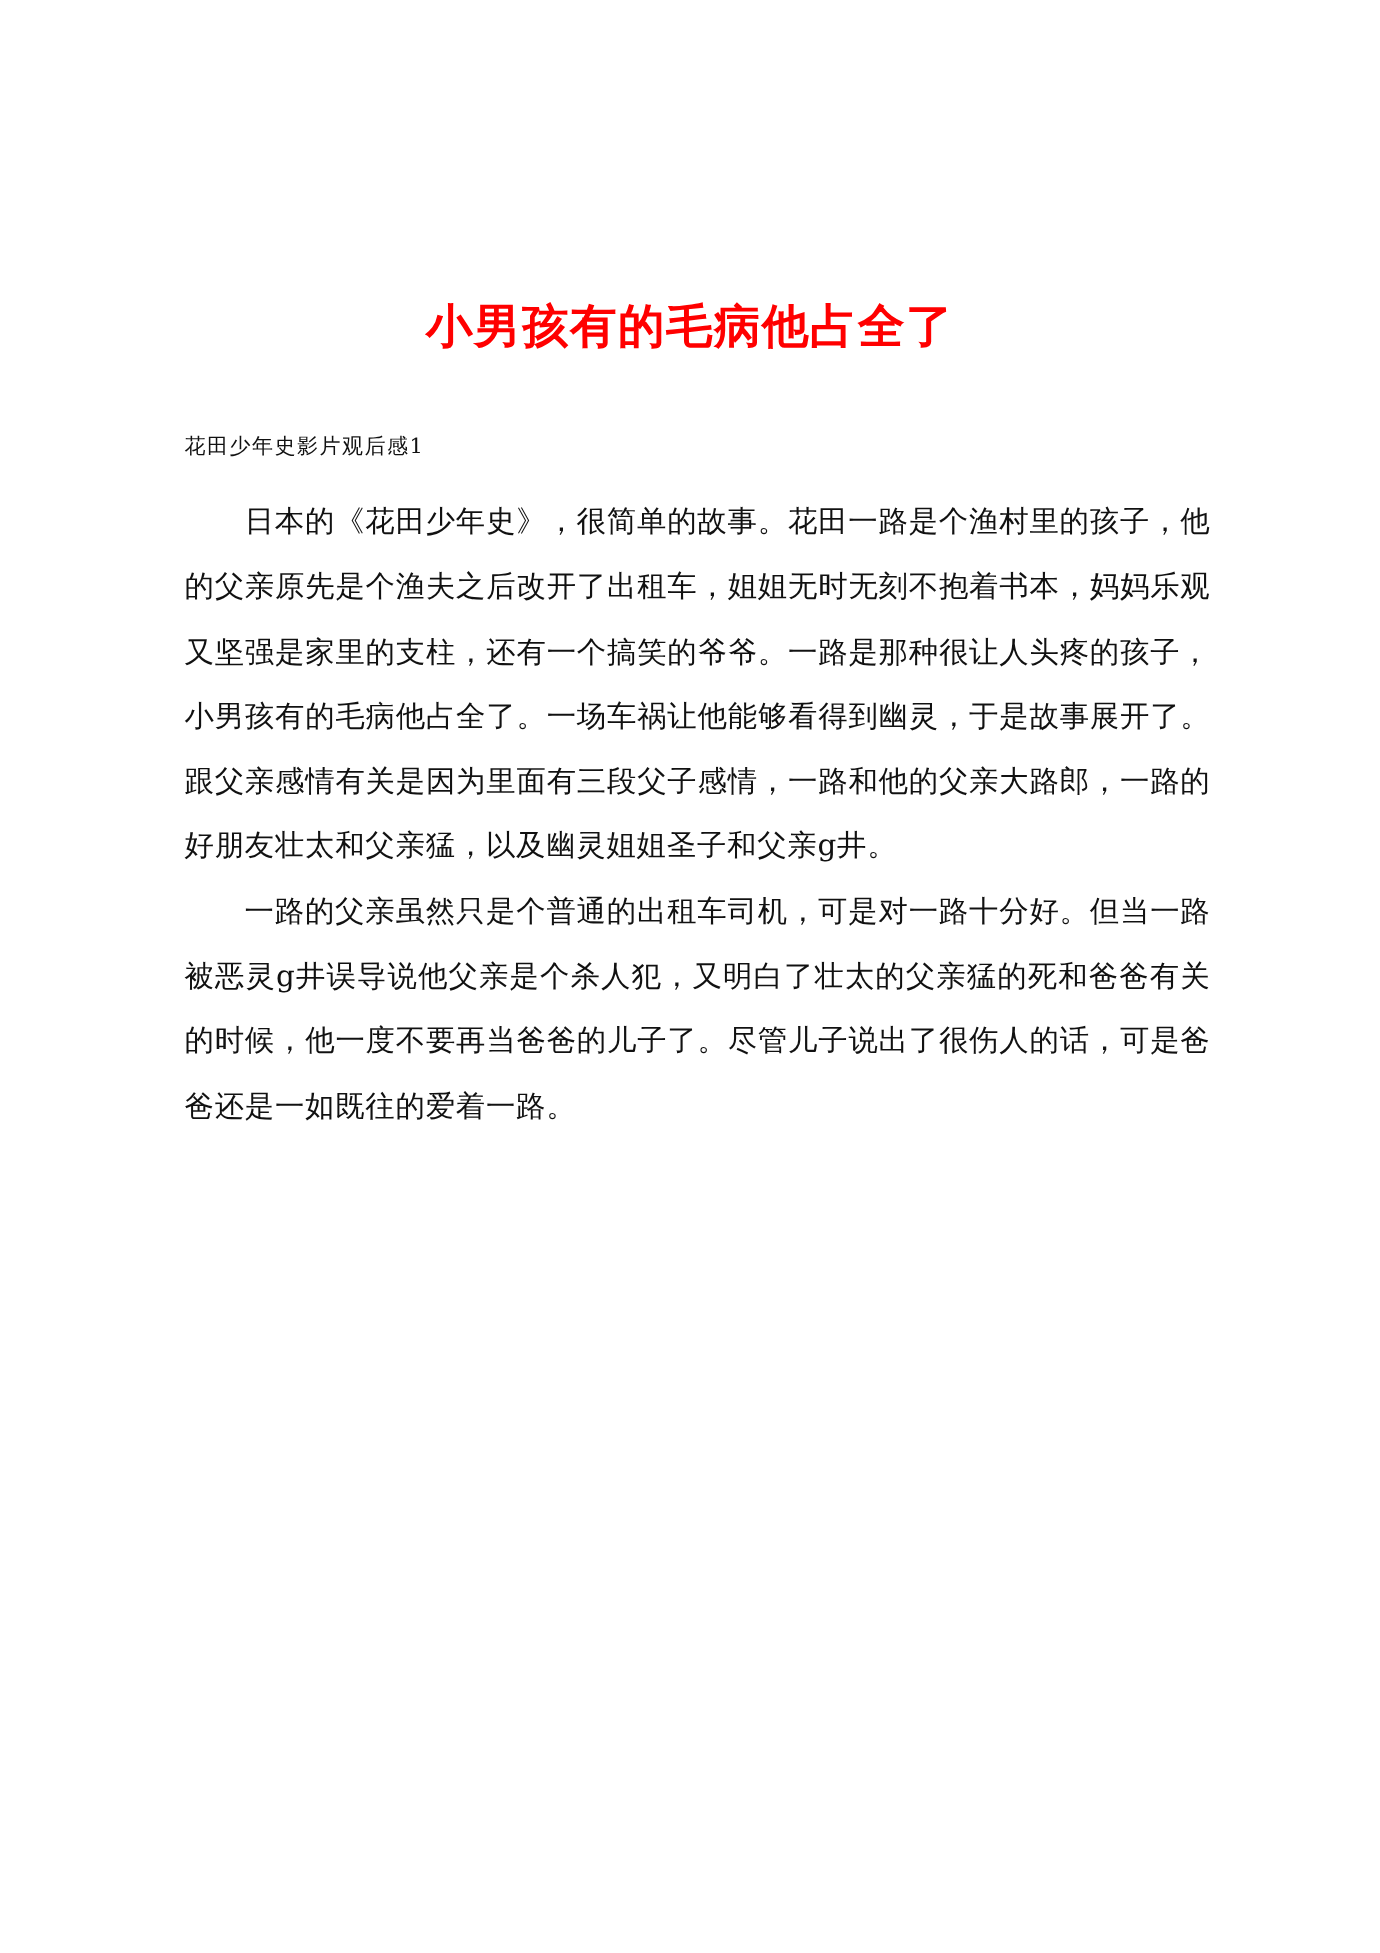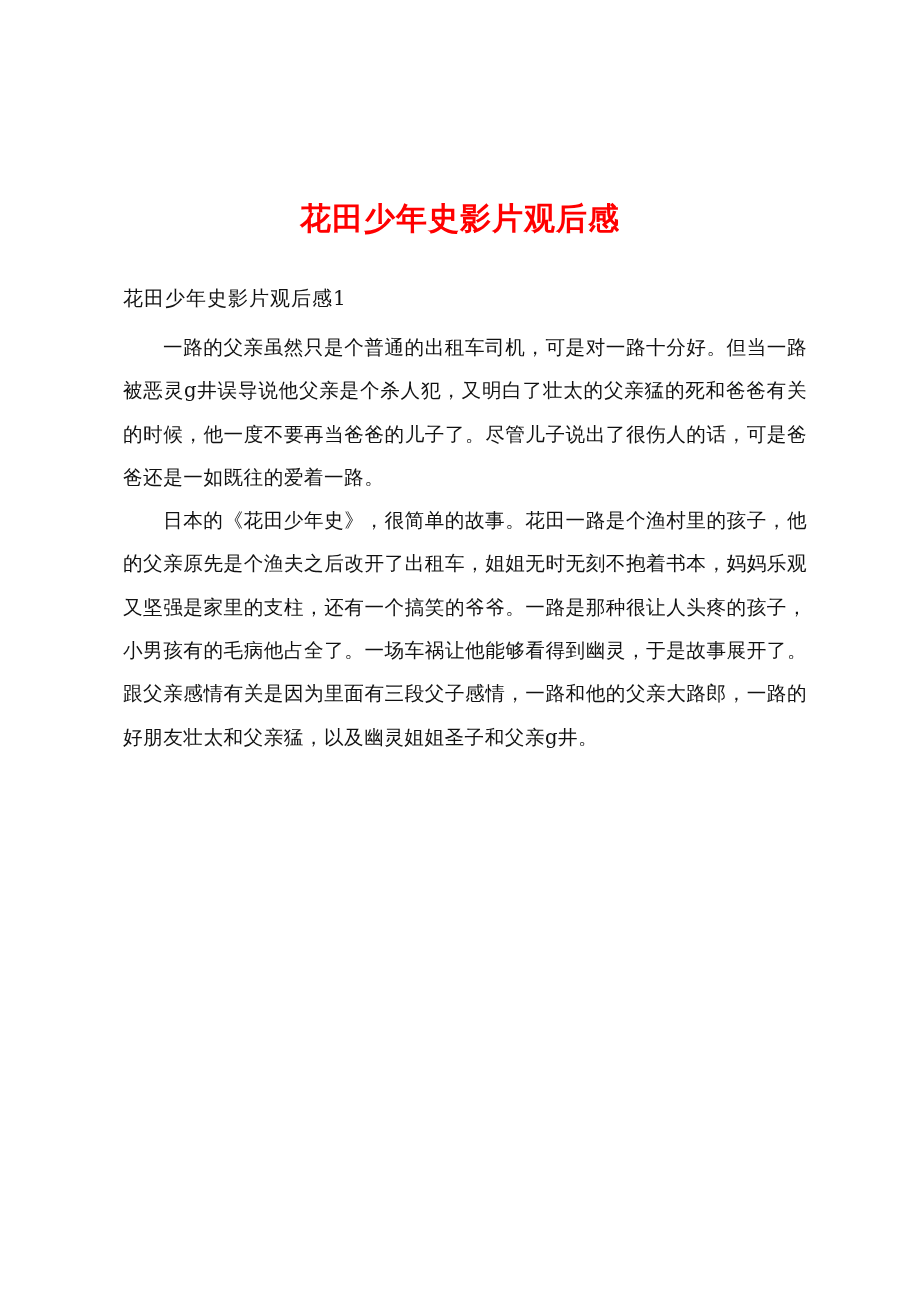--- a/index.html
+++ b/index.html
@@ -32,21 +32,21 @@
       font-weight: bold;
       letter-spacing: 1px;
       line-height: 44px;
       color: #ff0000;
       margin: 0;
     }
     .subtitle {
       position: absolute;
       top: 284px;
       left: 123px;
-      font-size: 20px;
+      font-size: 14px;
       line-height: 28px;
       letter-spacing: 1px;
       margin: 0;
     }
     .body {
       position: absolute;
       left: 123px;
       top: 326px;
       width: 684px;
     }
@@ -61,21 +61,21 @@
       word-break: break-all;
     }
     .para + .para {
       margin-top: 0;
     }
   </style>
 </head>
 <body>
 
 <div class="page">
-  <h1 class="title">花田少年史影片观后感</h1>
+  <h1 class="title">小男孩有的毛病他占全了</h1>
 
   <p class="subtitle">花田少年史影片观后感1</p>
 
   <div class="body">
+    <p class="para">日本的《花田少年史》，很简单的故事。花田一路是个渔村里的孩子，他的父亲原先是个渔夫之后改开了出租车，姐姐无时无刻不抱着书本，妈妈乐观又坚强是家里的支柱，还有一个搞笑的爷爷。一路是那种很让人头疼的孩子，小男孩有的毛病他占全了。一场车祸让他能够看得到幽灵，于是故事展开了。跟父亲感情有关是因为里面有三段父子感情，一路和他的父亲大路郎，一路的好朋友壮太和父亲猛，以及幽灵姐姐圣子和父亲g井。</p>
     <p class="para">一路的父亲虽然只是个普通的出租车司机，可是对一路十分好。但当一路被恶灵g井误导说他父亲是个杀人犯，又明白了壮太的父亲猛的死和爸爸有关的时候，他一度不要再当爸爸的儿子了。尽管儿子说出了很伤人的话，可是爸爸还是一如既往的爱着一路。</p>
-    <p class="para">日本的《花田少年史》，很简单的故事。花田一路是个渔村里的孩子，他的父亲原先是个渔夫之后改开了出租车，姐姐无时无刻不抱着书本，妈妈乐观又坚强是家里的支柱，还有一个搞笑的爷爷。一路是那种很让人头疼的孩子，小男孩有的毛病他占全了。一场车祸让他能够看得到幽灵，于是故事展开了。跟父亲感情有关是因为里面有三段父子感情，一路和他的父亲大路郎，一路的好朋友壮太和父亲猛，以及幽灵姐姐圣子和父亲g井。</p>
   </div>
 </div>
 
 </body></html>

